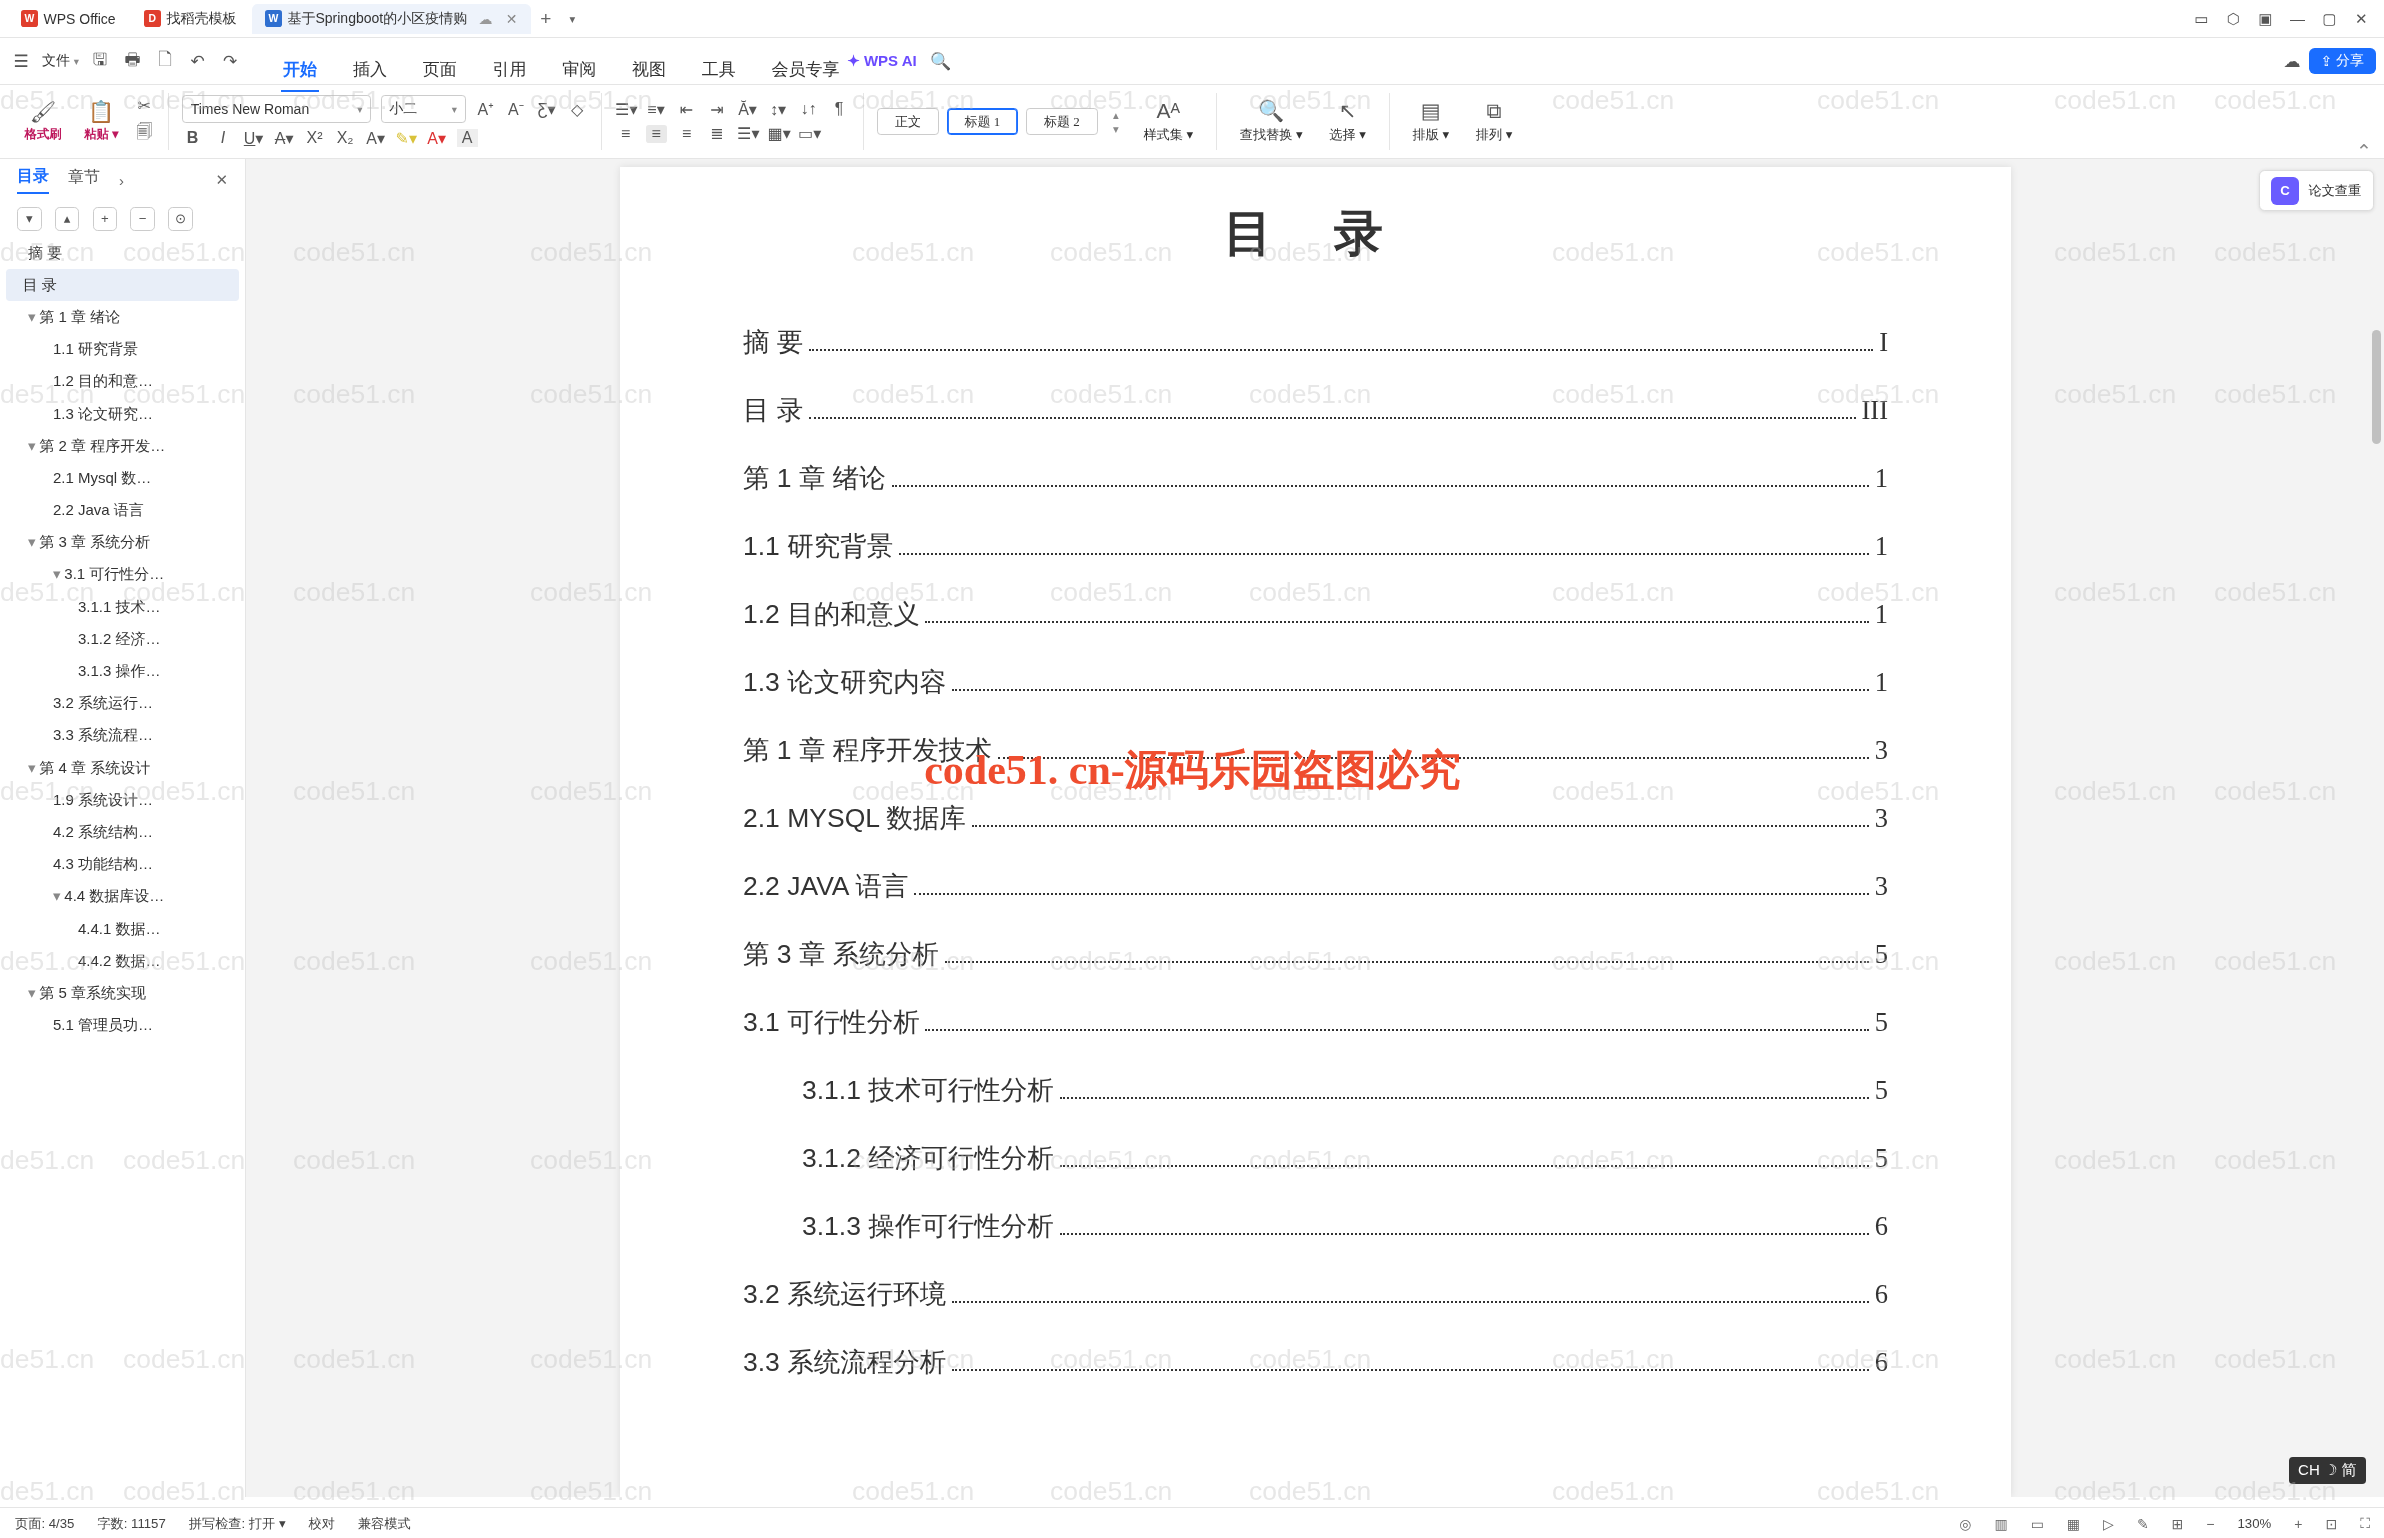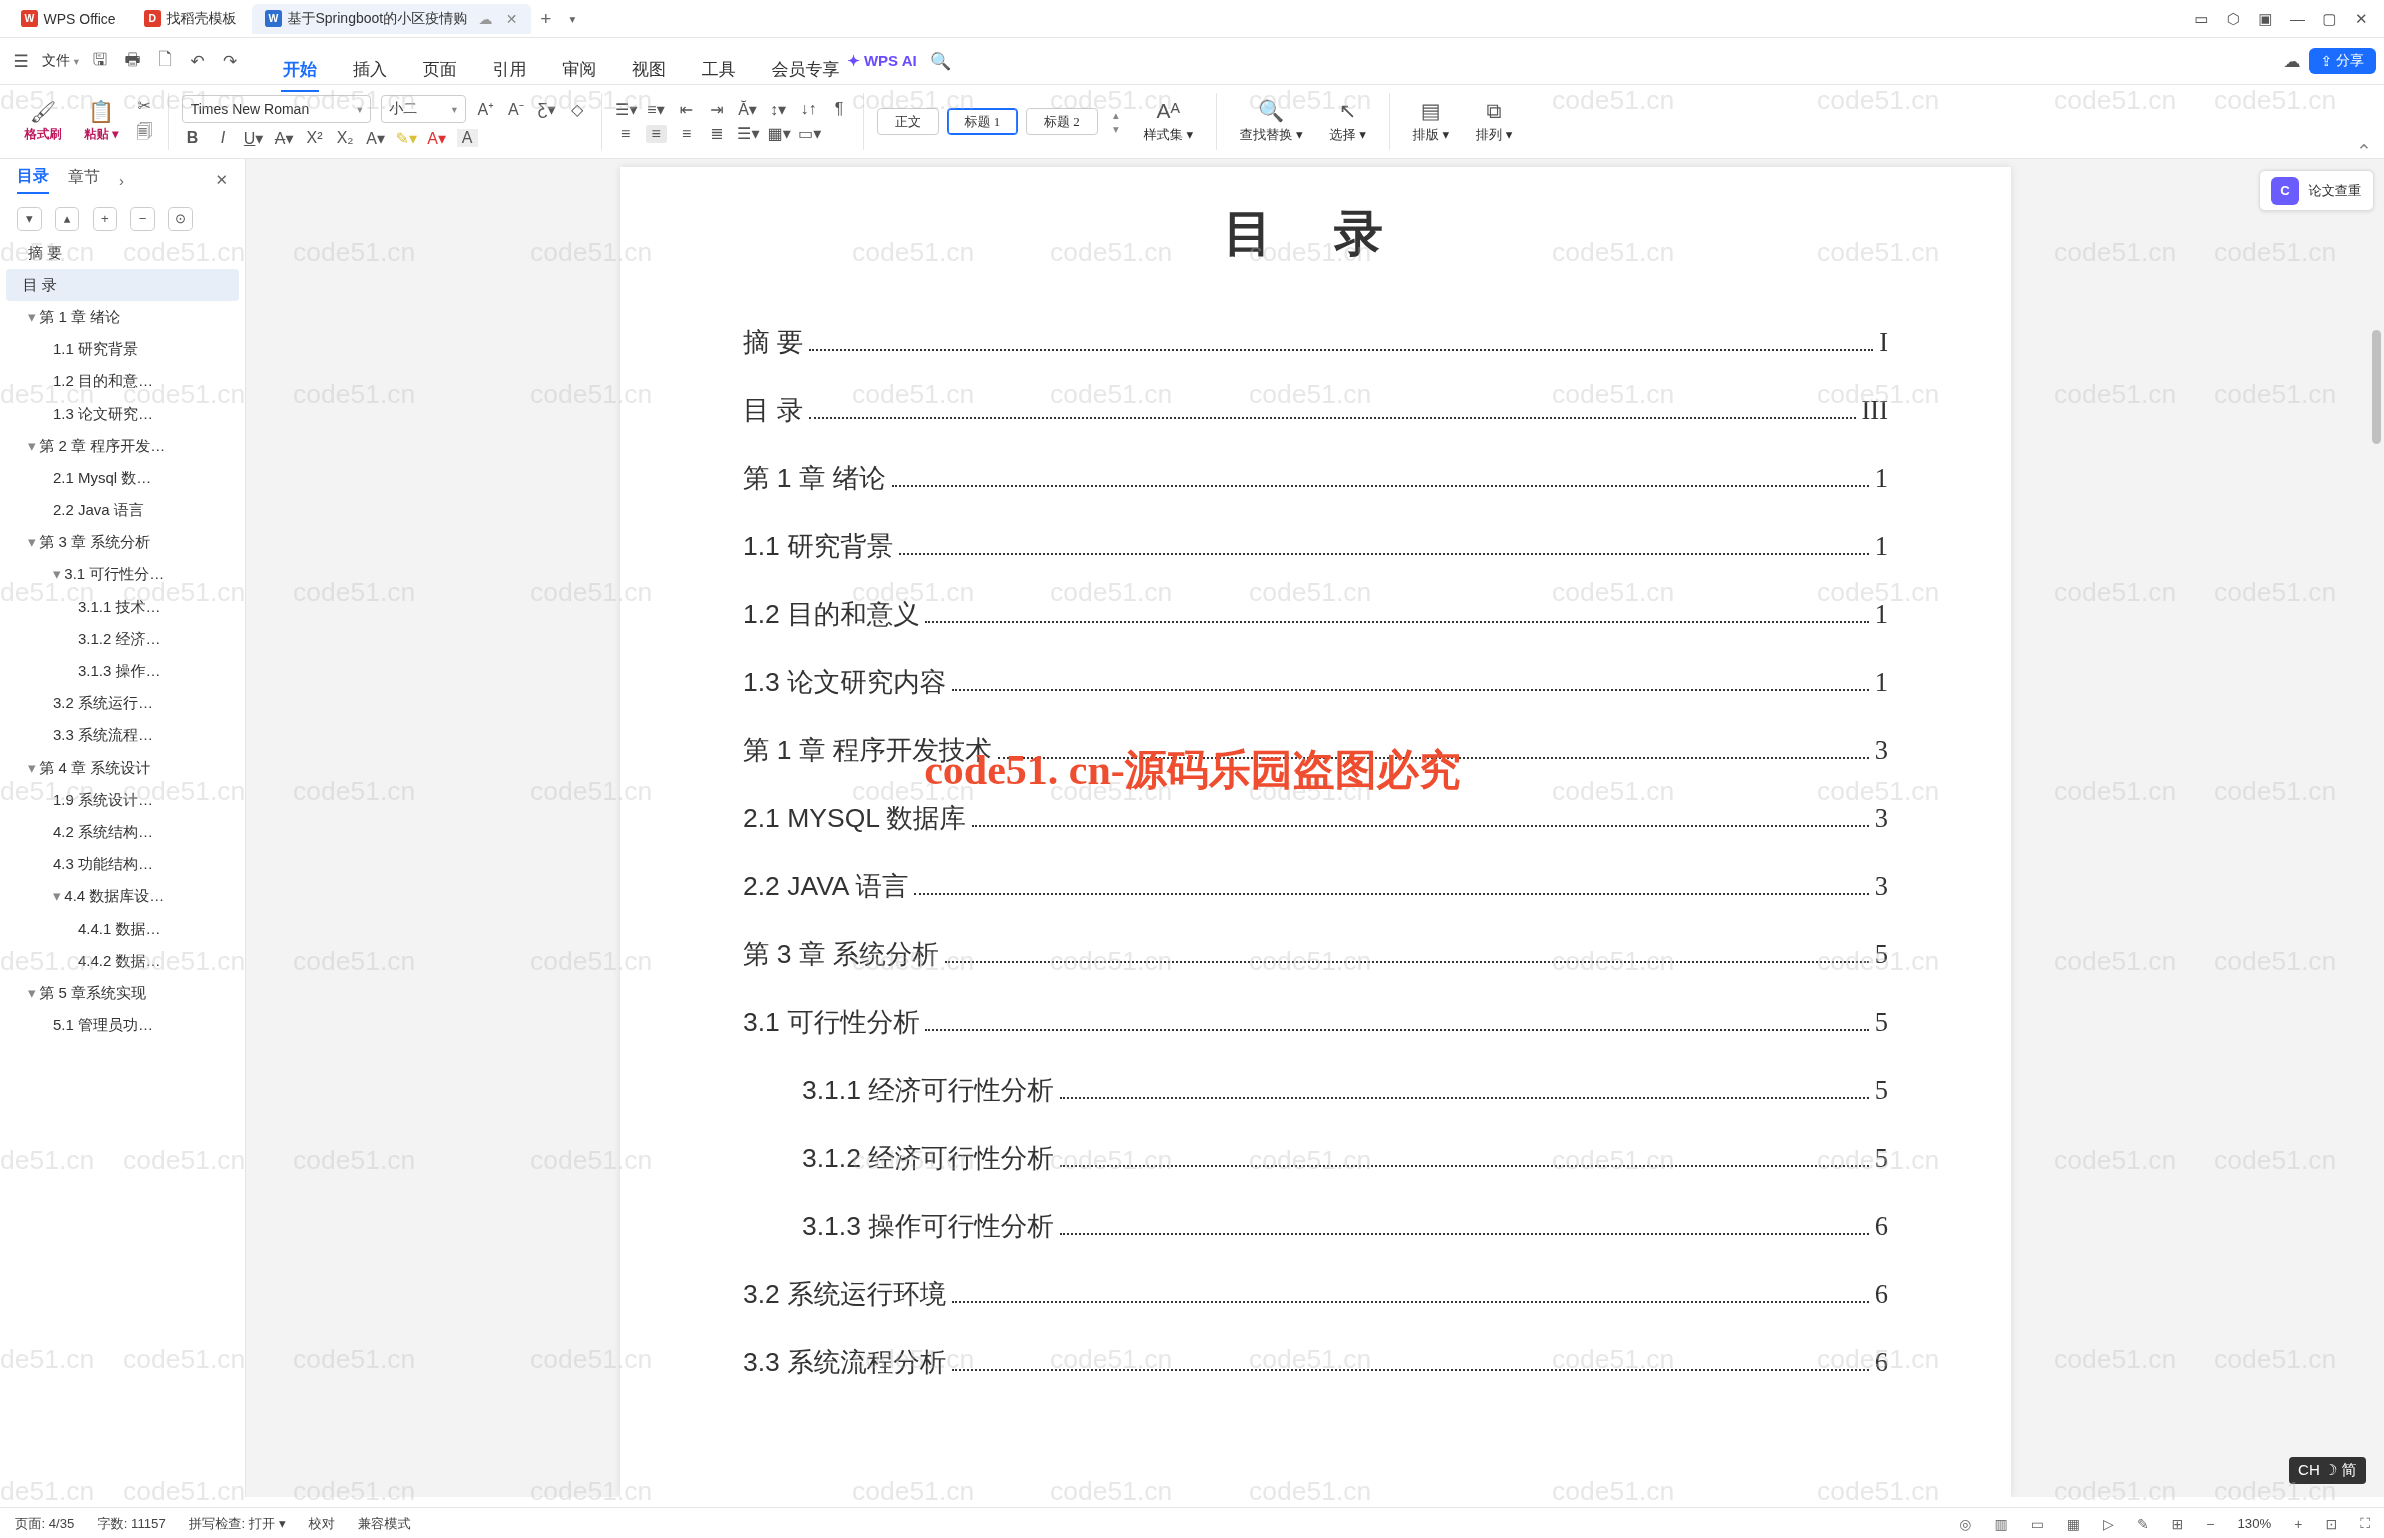--- a/index.html
+++ b/index.html
@@ -446,21 +446,21 @@
             <span class="txt">第 3 章  系统分析</span>
             <span class="dots"></span>
             <span class="pg">5</span>
           </div>
           <div class="tocline ind1">
             <span class="txt">3.1 可行性分析</span>
             <span class="dots"></span>
             <span class="pg">5</span>
           </div>
           <div class="tocline ind2">
-            <span class="txt">3.1.1 经济可行性分析</span>
+            <span class="txt">3.1.1 技术可行性分析</span>
             <span class="dots"></span>
             <span class="pg">5</span>
           </div>
           <div class="tocline ind2">
             <span class="txt">3.1.2 经济可行性分析</span>
             <span class="dots"></span>
             <span class="pg">5</span>
           </div>
           <div class="tocline ind2">
             <span class="txt">3.1.3 操作可行性分析</span>

